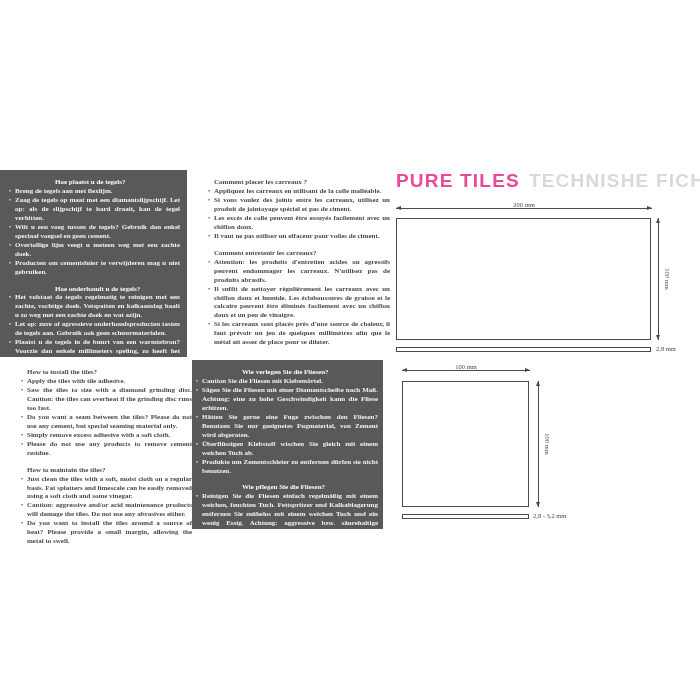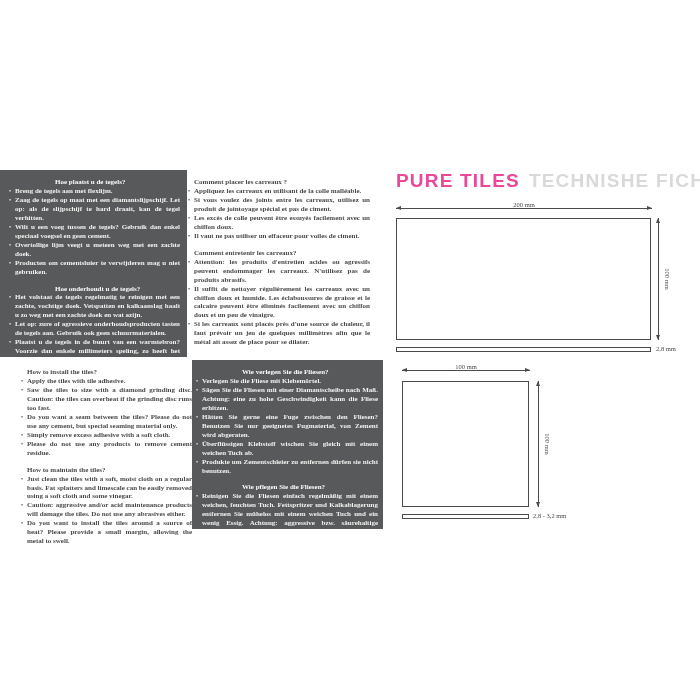--- a/index.html
+++ b/index.html
@@ -4,21 +4,21 @@
 <style>
   * { margin:0; padding:0; box-sizing:border-box; }
   html,body { width:700px; height:700px; background:#ffffff; overflow:hidden; }
   .sheet { position:relative; width:700px; height:700px; background:#ffffff;
            font-family:"Liberation Serif", serif; color:#4a4a4c; }
 
   
   .panel { position:absolute; font-size:7px; line-height:1.28; overflow:hidden; }
   .panel.dark { background:#58595b; color:#f1f1ef; }
   .panel-nl { left:0;   top:170px; width:187px; height:187px; padding:8px 7px 0 9px; }
-  .panel-fr { left:184px; top:170px; width:191px; height:187px; padding:8px 5px 0 4px; }
+  .panel-fr { left:204px; top:170px; width:191px; height:187px; padding:8px 5px 0 4px; }
   .panel-en { left:12px;   top:360px; width:187px; height:187px; padding:8px 7px 0 9px; }
   .panel-de { left:192px; top:360px; width:191px; height:169px; padding:8px 5px 0 4px; }
   .group + .group { margin-top:8px; }
   .ghead { font-weight:bold; margin-left:6px; }
   .panel.dark .ghead { color:#fbfbfa;padding-left:40px; }
   .li { display:flex; }
   .blt { width:6px; flex:none; font-size:6px; line-height:9px; }
   .itx { flex:1; text-align:justify;font-weight:bold; }
 
   
@@ -181,21 +181,21 @@
           <span class="itx">Caution when applying the tiles without seams: please bear in mind that the size of the craft tiles can slightly differ.</span>
         </div>
     </div>
   </div>
 
   <div class="panel dark panel-de">
     <div class="group">
       <div class="ghead">Wie verlegen Sie die Fliesen?</div>
       <div class="li">
           <span class="blt">•</span>
-          <span class="itx">Verlegen Sie die Fliese mit Klebemörtel.</span>
+          <span class="itx">Caution Sie die Fliesen mit Klebemörtel.</span>
         </div>
       <div class="li">
           <span class="blt">•</span>
           <span class="itx">Sägen Sie die Fliesen mit einer Diamantscheibe nach Maß. Achtung: eine zu hohe Geschwindigkeit kann die Fliese erhitzen.</span>
         </div>
       <div class="li">
           <span class="blt">•</span>
           <span class="itx">Hätten Sie gerne eine Fuge zwischen den Fliesen? Benutzen Sie nur geeignetes Fugmaterial, von Zement wird abgeraten.</span>
         </div>
       <div class="li">

